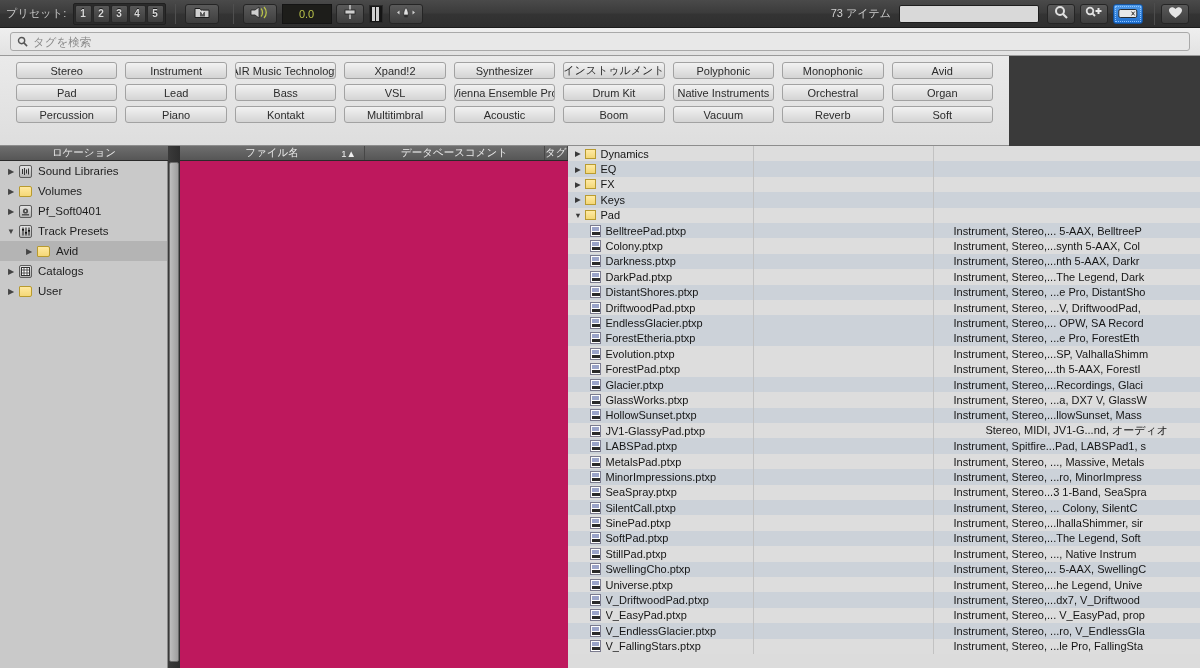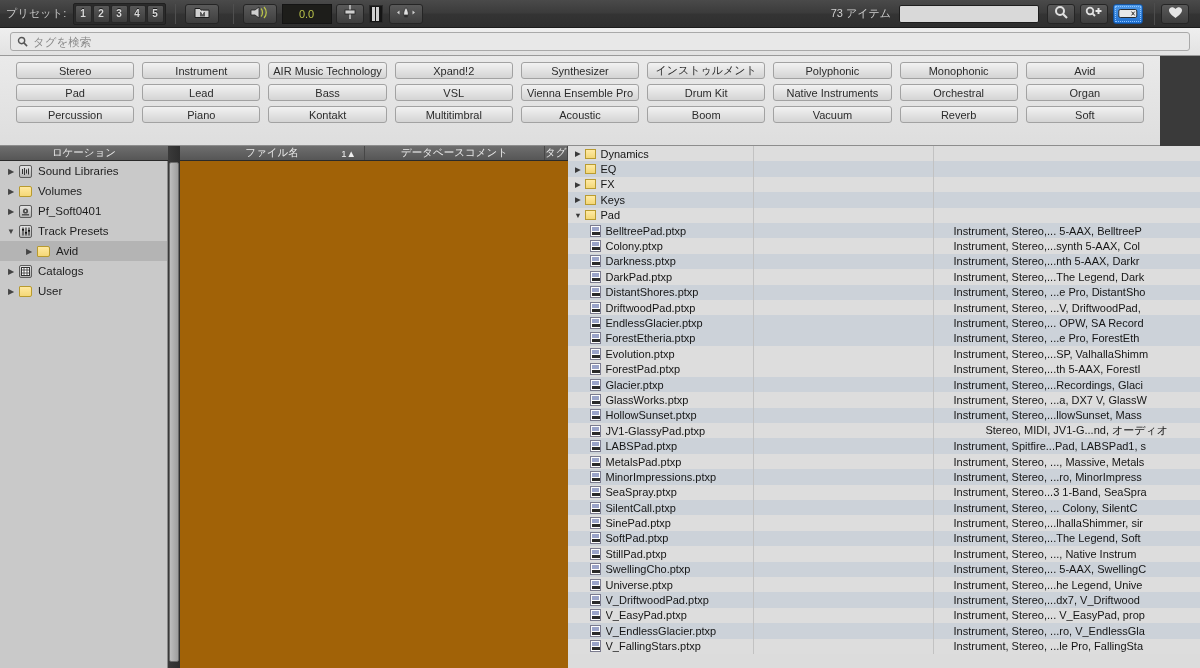--- a/index.html
+++ b/index.html
@@ -89,39 +89,39 @@
     display: flex; align-items: center; padding: 0 6px;
   }
   .search-input-wrap input {
     flex: 1; border: none; outline: none; background: transparent;
     font-size: 11.5px; color: #333; font-family: "Liberation Sans", sans-serif;
   }
   .search-input-wrap input::placeholder { color: #8a8a8a; }
 
   
   .tagpanel {
-    width: 1160px; height: 90px;
+    width: 1009px; height: 90px;
     background: linear-gradient(180deg,#eaeaea,#dedede);
     border-bottom: 1px solid #8d8d8d;
     padding: 6px 16px 0 16px;
   }
   .tagrow { display: flex; gap: 8px; margin-bottom: 5px; }
   .tagbtn {
     flex: 1 1 0; height: 17px;
     background: linear-gradient(180deg,#f2f2f2,#d4d4d4);
     border: 1px solid #a2a2a2; border-radius: 3px;
     font-size: 11px; color: #2b2b2b;
     display: flex; align-items: center; justify-content: center;
     cursor: pointer; overflow: hidden; white-space: nowrap;
   }
 
   
   .main {
     width: 1200px; height: 522px;
-    display: flex; background: #a16207;
+    display: flex; background: #be185d;
   }
 
   
   .sidebar { width: 168px; height: 522px; display: flex; flex-direction: column; }
   .panel-header {
     height: 15px;
     background: linear-gradient(180deg,#6e6e6e,#565656);
     border-bottom: 1px solid #2a2a2a;
     color: #e8e8e8; font-size: 10.5px;
     display: flex; align-items: center; justify-content: center;

